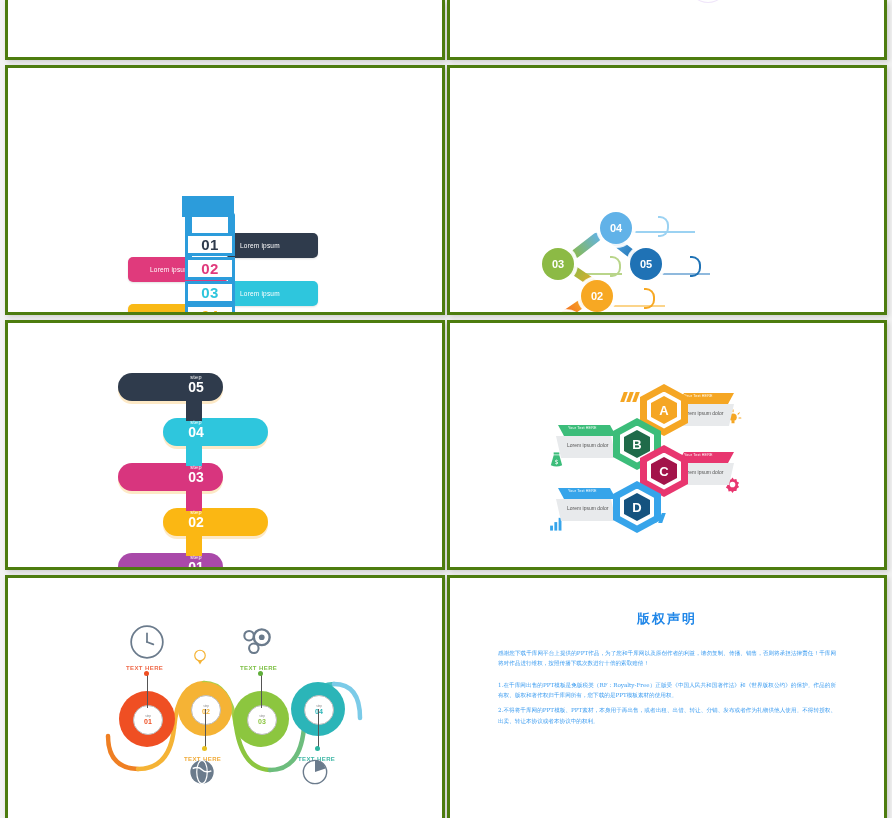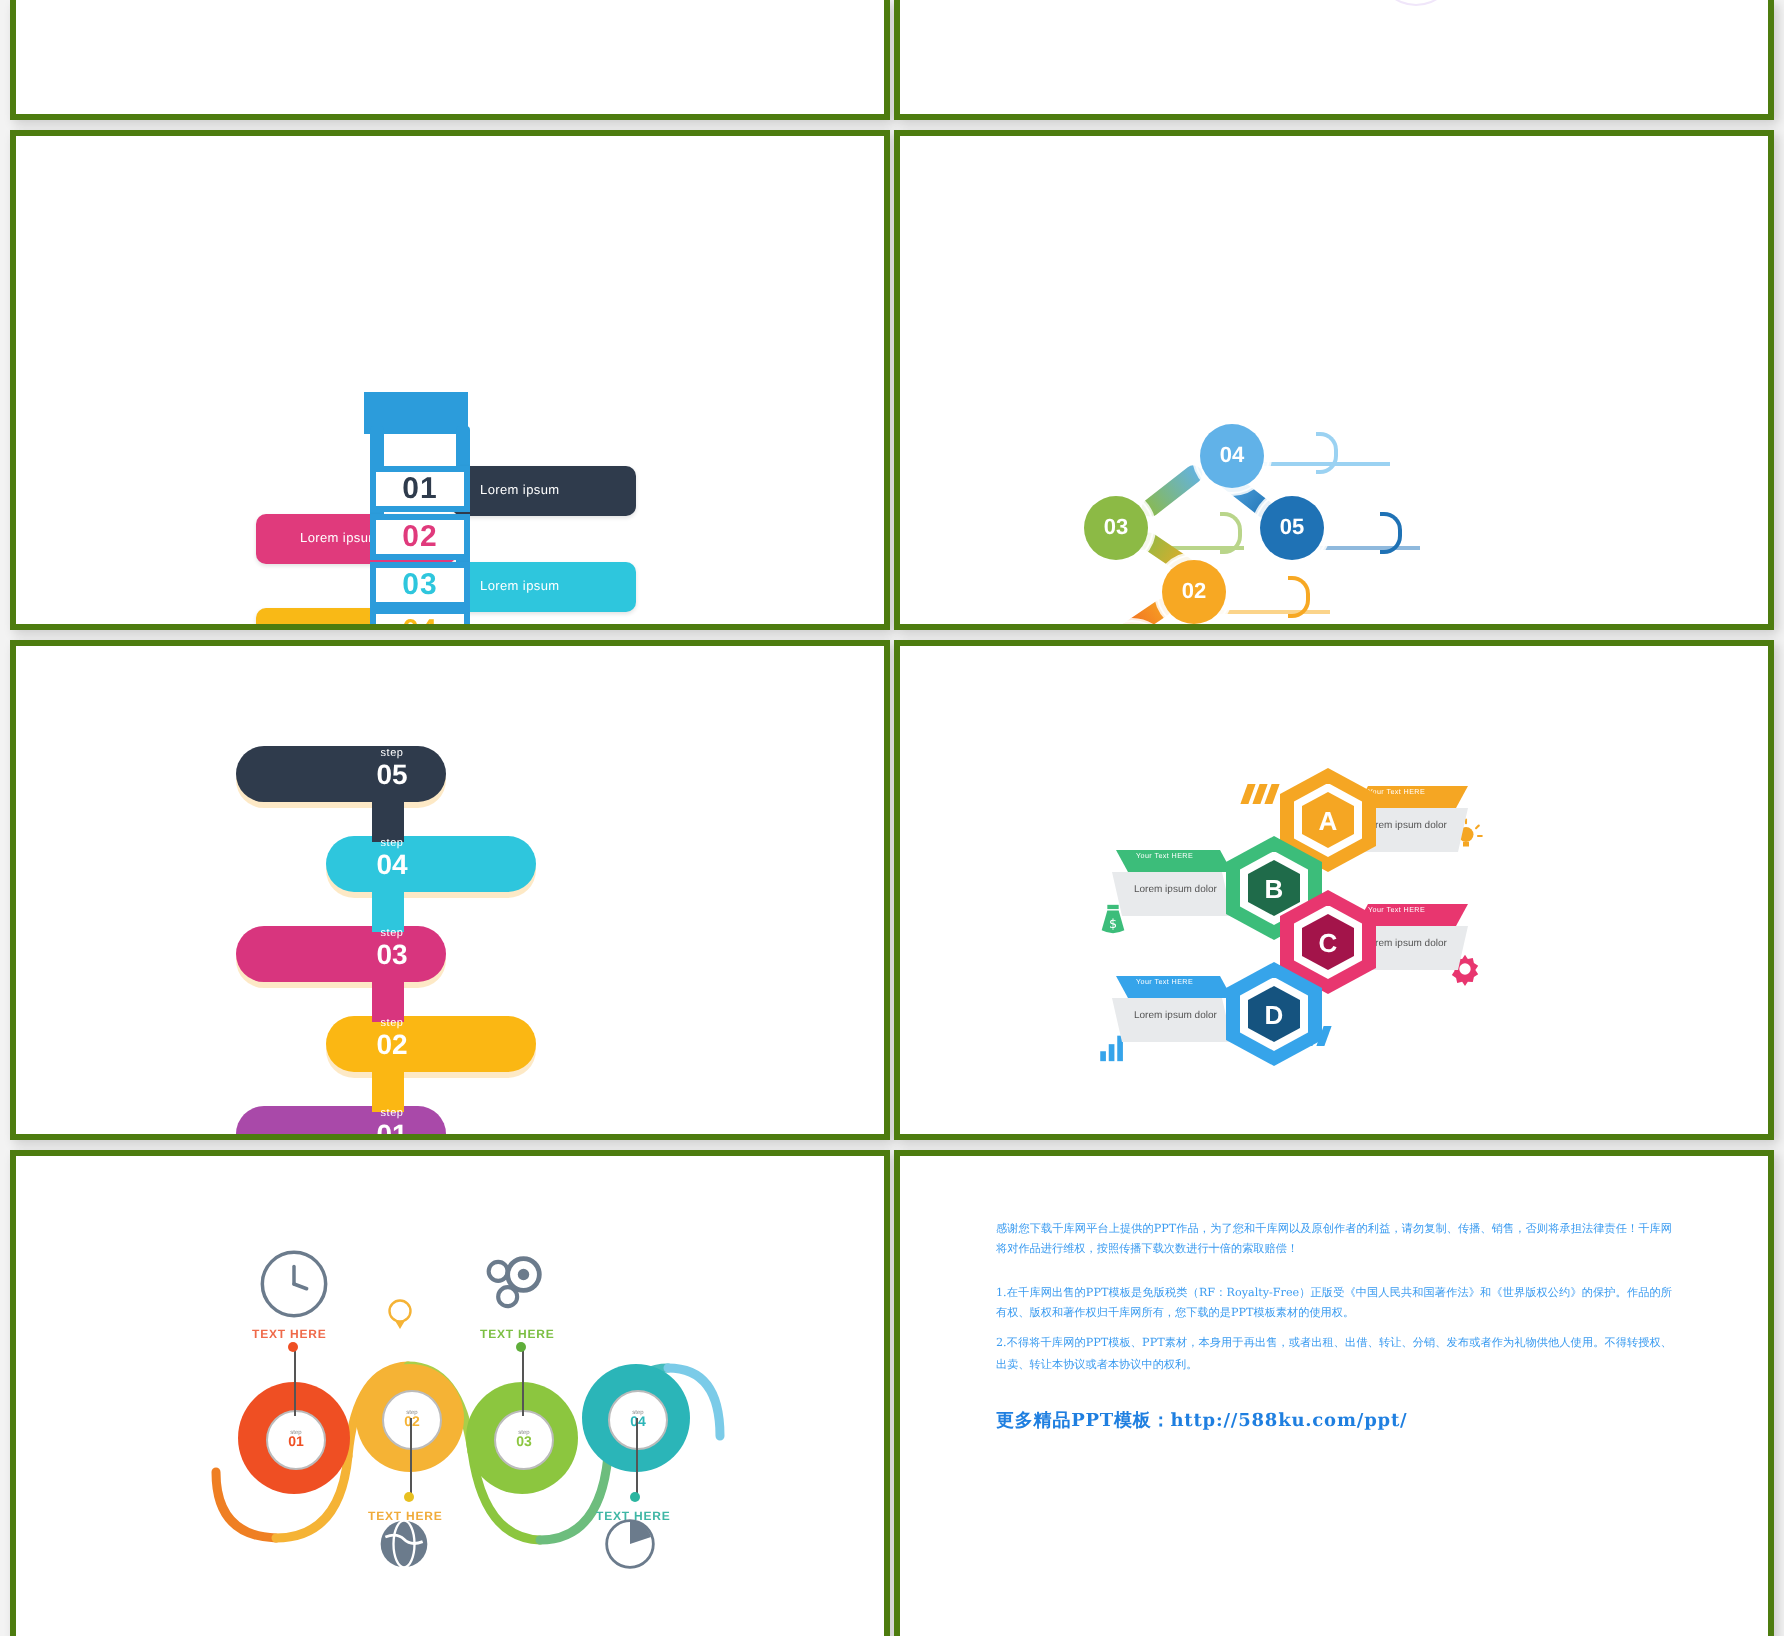--- a/index.html
+++ b/index.html
@@ -420,22 +420,20 @@
       </svg>
       <svg style="position:absolute;left:293px;top:180px;" width="28" height="28" viewBox="0 0 24 24">
         <circle cx="12" cy="12" r="10" fill="none" stroke="#6b7b8c" stroke-width="1.2"></circle>
         <path d="M12 12 L12 2 A10 10 0 0 1 21 9 Z" fill="#6b7b8c"></path>
       </svg>
     </div>
   </div>
 
   <div class="slide">
     <div class="copy">
+      <h1>版权声明</h1>
       <p>感谢您下载千库网平台上提供的PPT作品，为了您和千库网以及原创作者的利益，请勿复制、传播、销售，否则将承担法律责任！千库网将对作品进行维权，按照传播下载次数进行十倍的索取赔偿！</p>
       <p class="gap">1.在千库网出售的PPT模板是免版税类（RF：Royalty-Free）正版受《中国人民共和国著作法》和《世界版权公约》的保护。作品的所有权、版权和著作权归千库网所有，您下载的是PPT模板素材的使用权。</p>
       <p>2.不得将千库网的PPT模板、PPT素材，本身用于再出售，或者出租、出借、转让、分销、发布或者作为礼物供他人使用。不得转授权、出卖、转让本协议或者本协议中的权利。</p>
-      <div class="url">
-        <span>更多精品PPT模板：</span><span>http://588ku.com/ppt/</span>
-      </div>
     </div>
   </div>
 
 </div>
 
 </body></html>

